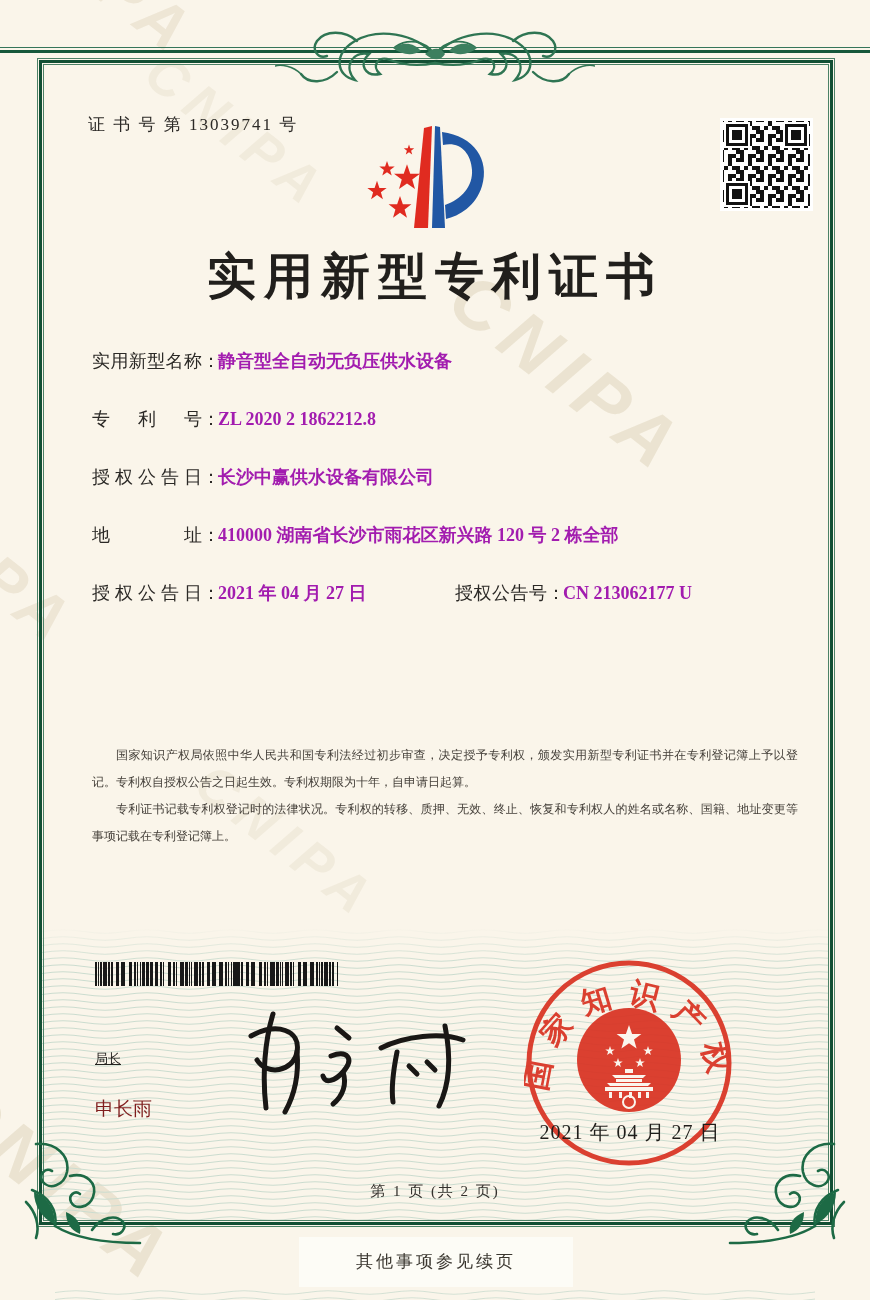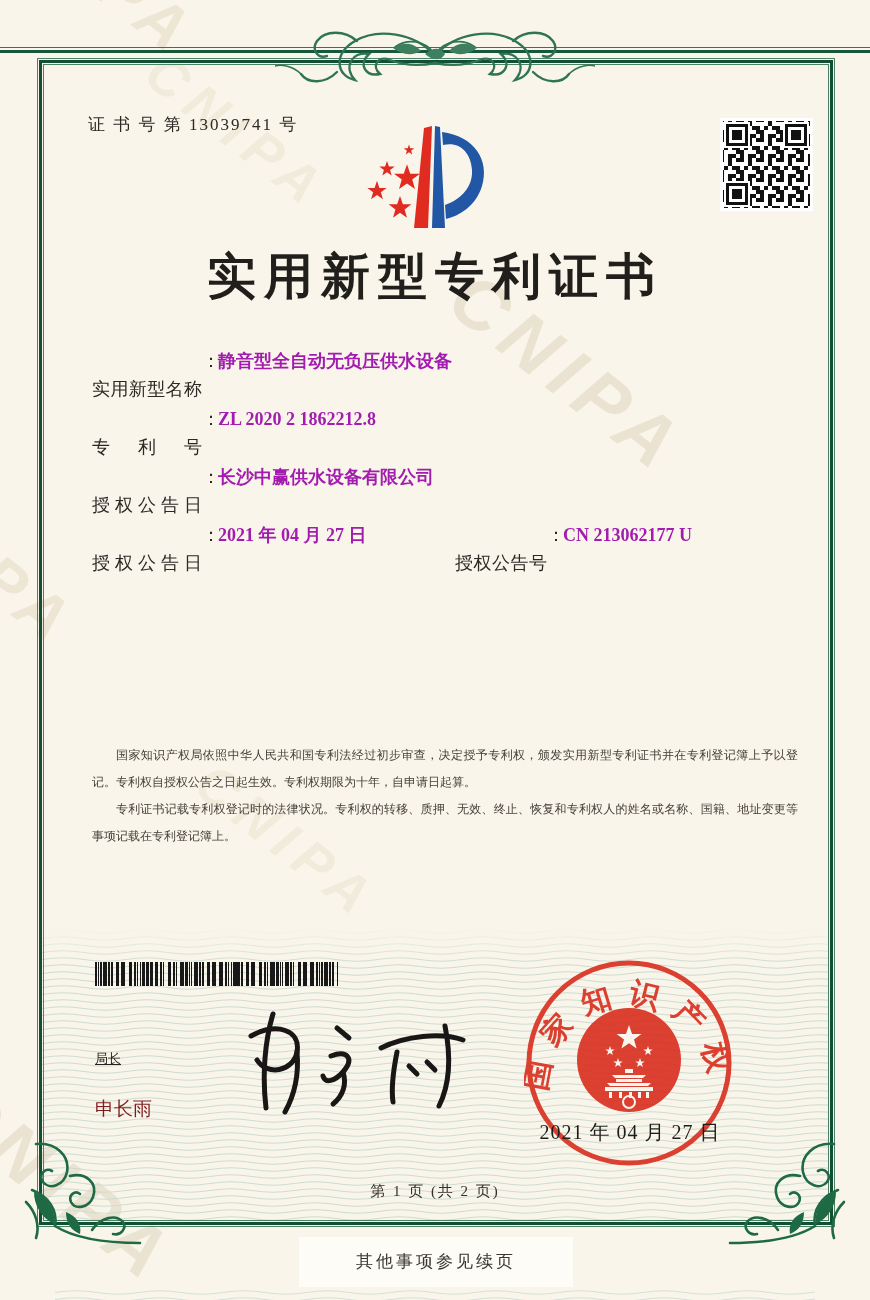--- a/index.html
+++ b/index.html
@@ -35,21 +35,21 @@
   }
   .title{
     position:absolute;left:0;top:244px;width:870px;text-align:center;
     font-size:49px;font-weight:bold;letter-spacing:8px;z-index:6;color:#211f1c;
   }
   
   .fields{position:absolute;left:92px;top:350px;width:716px;z-index:6;}
   .frow{height:58px;font-size:18px;line-height:22px;white-space:nowrap;position:relative;}
   .flabel{
     display:inline-block;width:110px;text-align:justify;text-align-last:justify;
-    vertical-align:top;color:#2b2926;margin-top:28px;
+    vertical-align:top;color:#2b2926;
   }
   .fcolon{display:inline-block;width:16px;color:#2b2926;}
   .fvalue{color:#a21caf;font-weight:bold;}
   .frow .second{position:absolute;left:363px;top:0;}
   
   .paras{position:absolute;left:92px;top:742px;width:706px;z-index:6;}
   .paras p{
     margin:0;font-size:12px;line-height:27px;text-indent:2em;
     color:#45403a;text-align:justify;
   }
@@ -237,20 +237,23 @@
     <div class="frow">
       <span class="flabel">实用新型名称</span><span class="fcolon">：</span><span class="fvalue">静音型全自动无负压供水设备</span>
     </div>
     <div class="frow">
       <span class="flabel">专利号</span><span class="fcolon">：</span><span class="fvalue">ZL 2020 2 1862212.8</span>
     </div>
     <div class="frow">
       <span class="flabel">授权公告日</span><span class="fcolon">：</span><span class="fvalue">长沙中赢供水设备有限公司</span>
     </div>
     <div class="frow">
+      <span class="flabel">地址</span><span class="fcolon">：</span><span class="fvalue">410000  湖南省长沙市雨花区新兴路 120 号 2 栋全部</span>
+    </div>
+    <div class="frow">
       <span class="flabel">授权公告日</span><span class="fcolon">：</span><span class="fvalue">2021 年 04 月 27 日</span>
       <span class="second">
         <span class="flabel" style="width:92px;">授权公告号</span><span class="fcolon">：</span><span class="fvalue">CN 213062177 U</span>
       </span>
     </div>
   </div>
 
   <div class="paras">
     <p>国家知识产权局依照中华人民共和国专利法经过初步审查，决定授予专利权，颁发实用新型专利证书并在专利登记簿上予以登记。专利权自授权公告之日起生效。专利权期限为十年，自申请日起算。</p>
     <p>专利证书记载专利权登记时的法律状况。专利权的转移、质押、无效、终止、恢复和专利权人的姓名或名称、国籍、地址变更等事项记载在专利登记簿上。</p>

